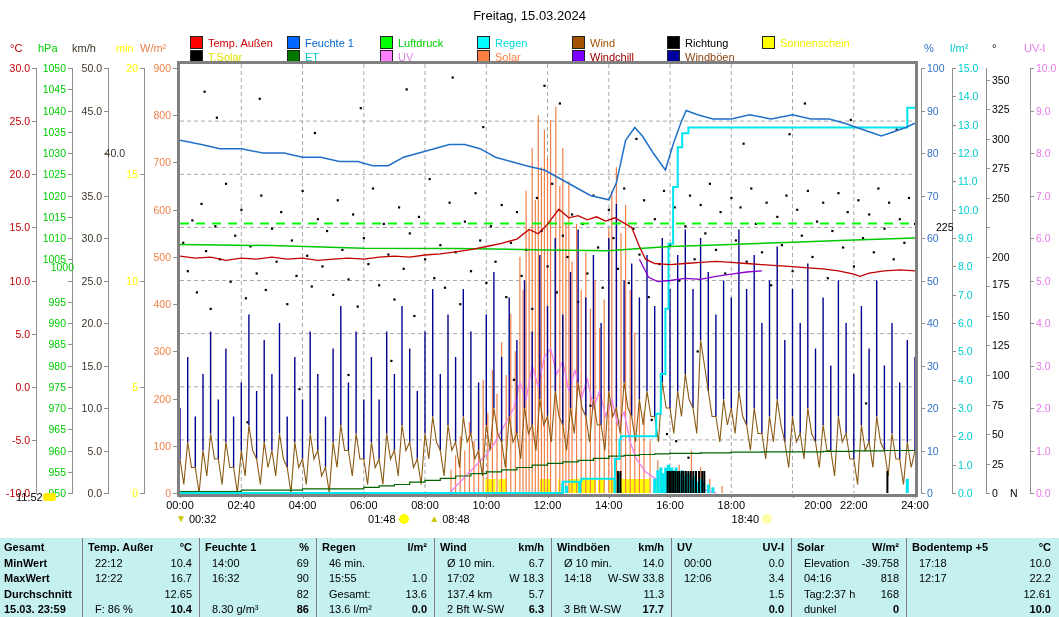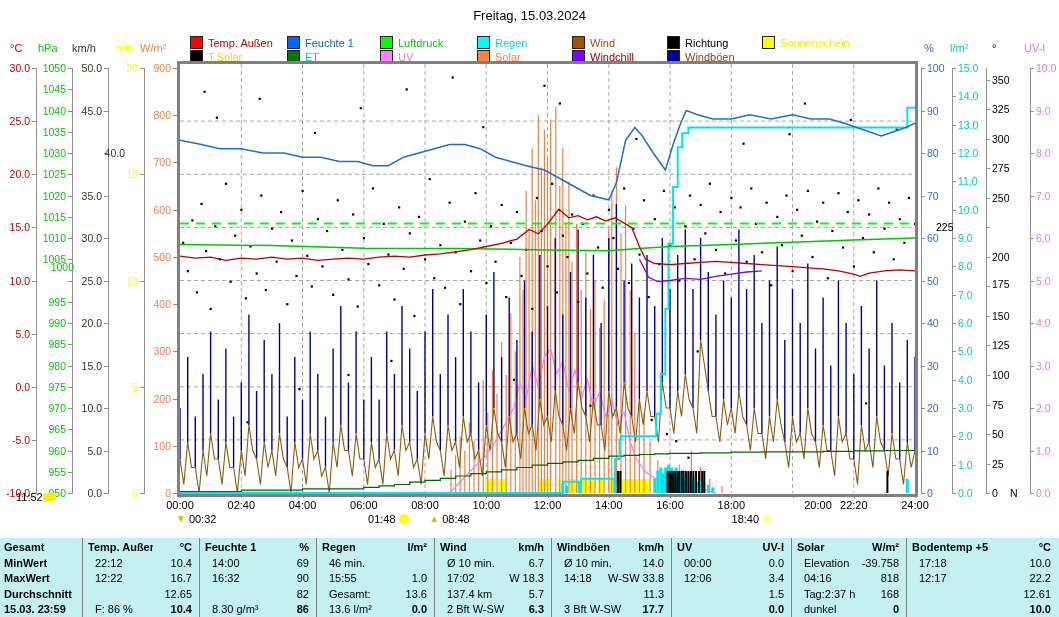--- a/index.html
+++ b/index.html
@@ -775,21 +775,21 @@
       <div class="xlbl" style="left:547.5px">12:00</div>
       <div class="xtick" style="left:608.8px"></div>
       <div class="xlbl" style="left:608.8px">14:00</div>
       <div class="xtick" style="left:670.0px"></div>
       <div class="xlbl" style="left:670.0px">16:00</div>
       <div class="xtick" style="left:731.3px"></div>
       <div class="xlbl" style="left:731.3px">18:00</div>
       <div class="xtick" style="left:792.5px"></div>
       <div class="xlbl" style="left:818px">20:00</div>
       <div class="xtick" style="left:853.8px"></div>
-      <div class="xlbl" style="left:853.8px">22:20</div>
+      <div class="xlbl" style="left:853.8px">22:00</div>
       <div class="xtick" style="left:915.0px"></div>
       <div class="xlbl" style="left:915.0px">24:00</div>
     </div>
   <div id="markers">
       <div class="mk" style="left:196.2px">
         <div class="icon-arrow">▼</div>
         <div>00:32</div>
       </div>
       <div class="mk" style="left:388.3px">
         <div>01:48</div>

